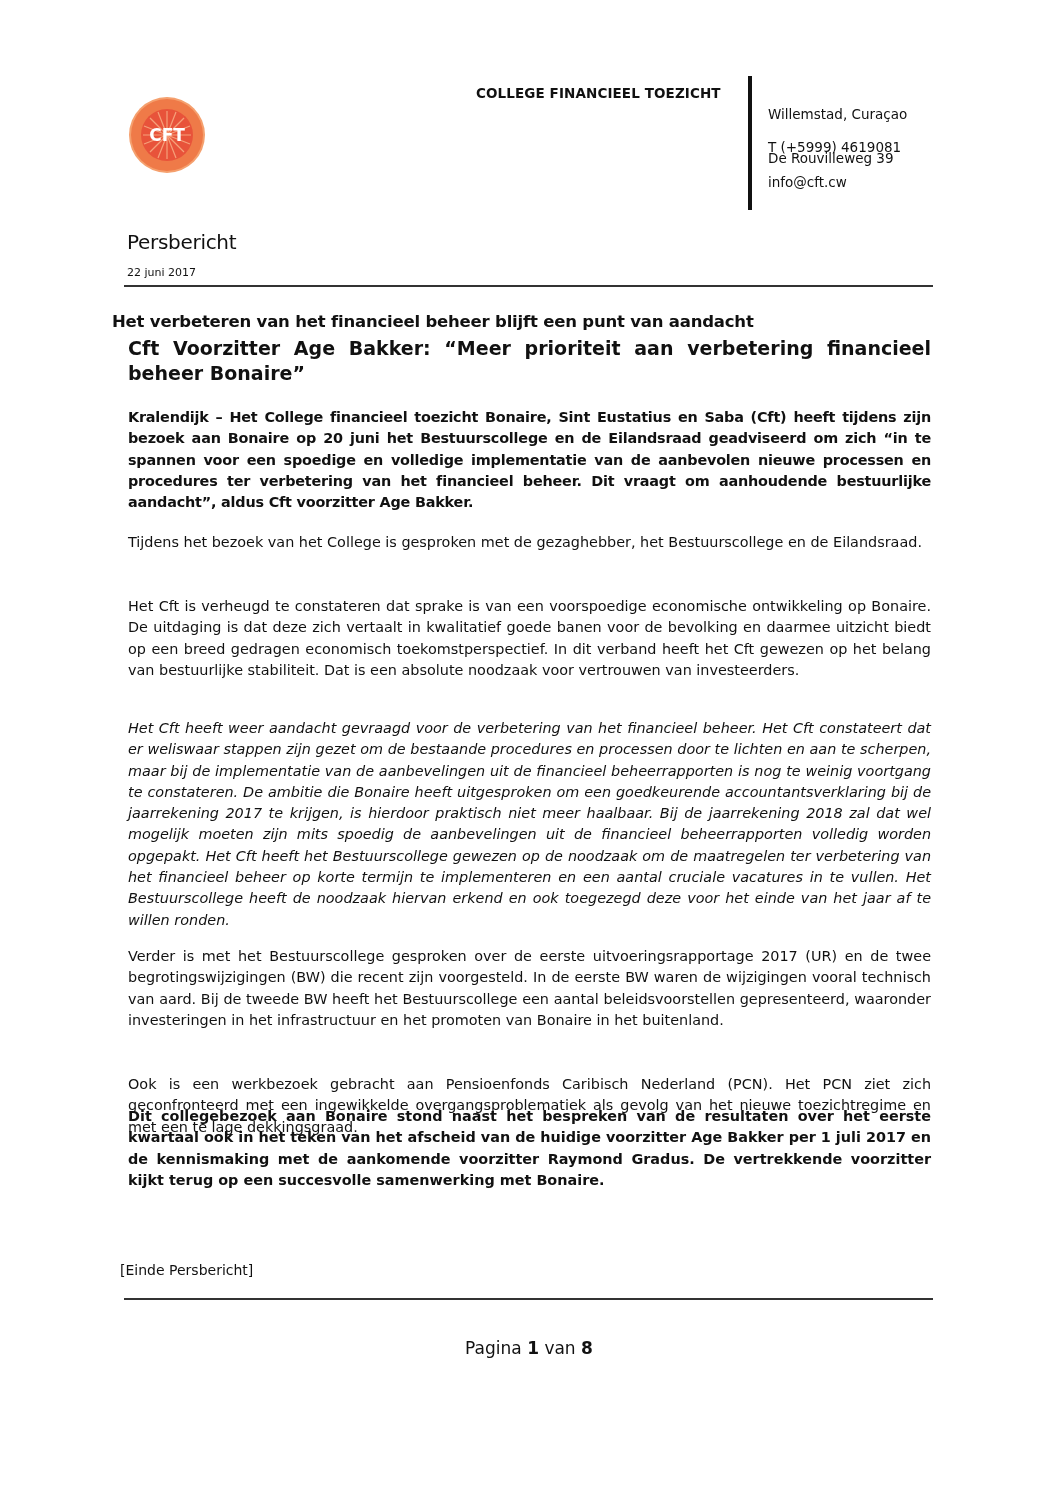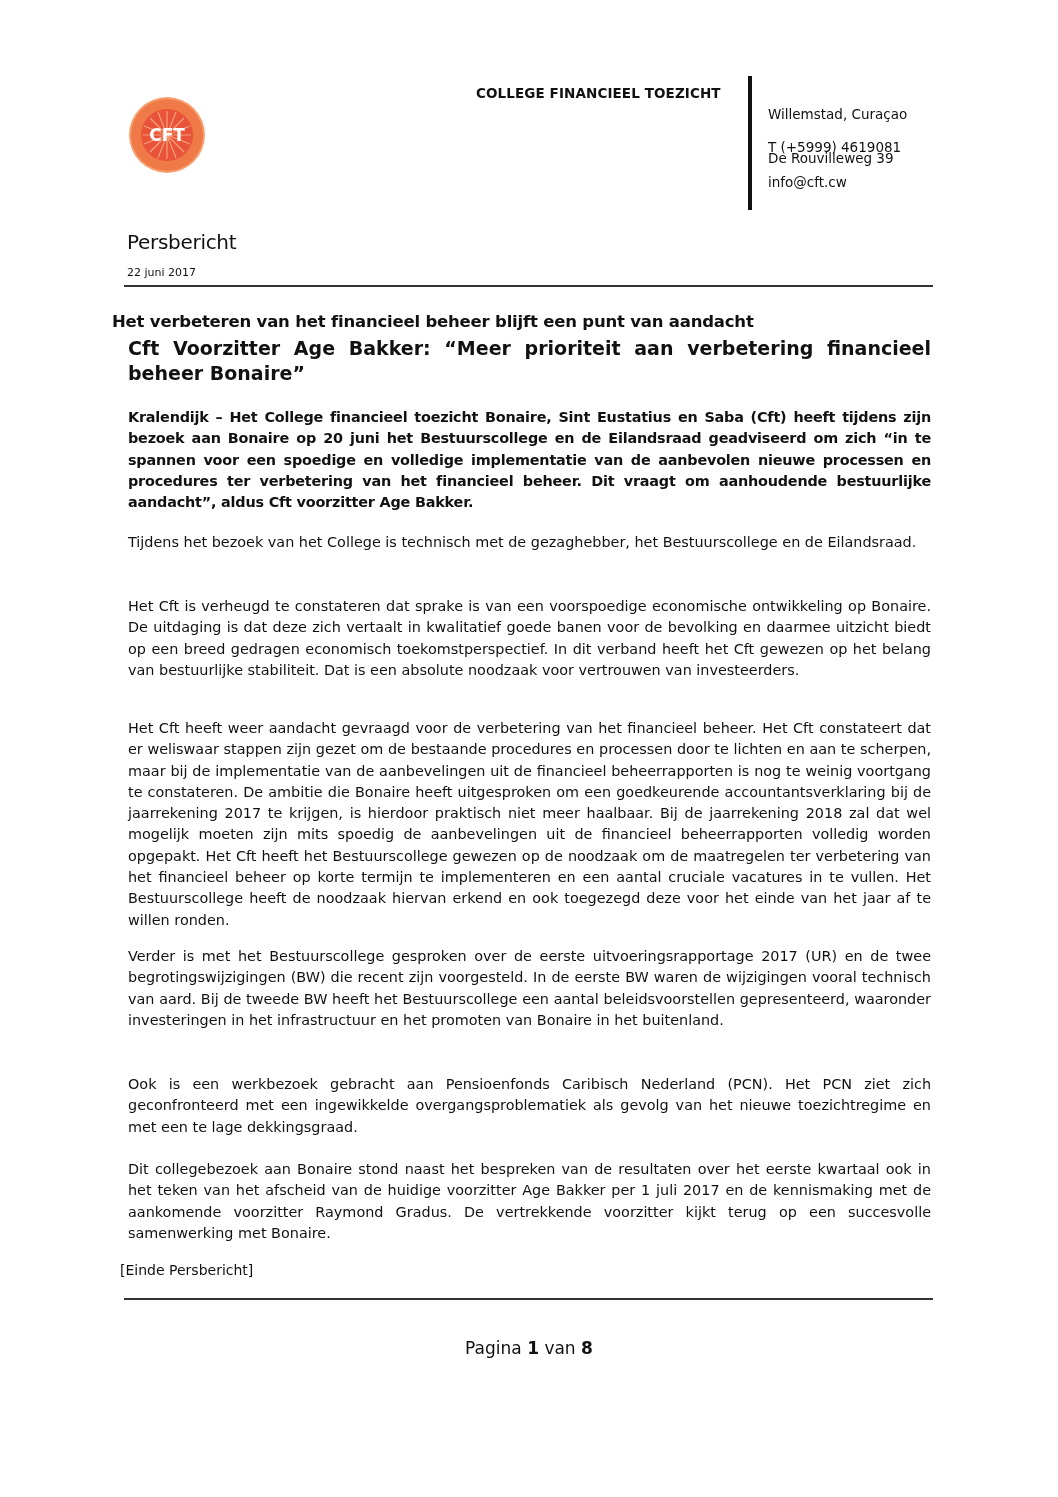--- a/index.html
+++ b/index.html
@@ -17,24 +17,24 @@
     .date { position: absolute; left: 127px; top: 266px; font-size: 11px; }
     .rule { position: absolute; left: 124px; width: 809px; height: 2px; background: #333; }
     .rule1 { top: 285px; }
     .rule2 { top: 1298px; }
     .sub1 { position: absolute; left: 112px; top: 312px; font-weight: bold; font-size: 16.5px; letter-spacing: -0.2px; }
     .sub2 { position: absolute; left: 128px; top: 336px; width: 803px; font-weight: bold; font-size: 19px; line-height: 25px; text-align: justify; text-align-last: left; }
     .para { position: absolute; left: 128px; width: 803px; font-size: 14.4px; line-height: 21.3px; text-align: justify; }
     .lead { font-weight: bold; top: 407px; letter-spacing: -0.2px; }
     .p1 { top: 532px; }
     .p2 { top: 596px; }
-    .p3 { top: 718px; }
+    .p3 { top: 718px; font-style: italic; }
     .p4 { top: 946px; }
     .p5 { top: 1074px; }
-    .p6 { top: 1159px; }
+    .p6 { top: 1106px; font-weight: bold; }
     .end { position: absolute; left: 120px; top: 1262px; font-size: 14px; }
     .footer { position: absolute; left: 0; width: 1058px; top: 1338px; text-align: center; font-size: 17px; }
     .footer b { font-weight: bold; }
   </style>
 </head>
 <body>
 
 <div class="logo">
   <svg width="78" height="78" viewBox="0 0 78 78">
     <circle cx="39" cy="39" r="38" fill="#f5a06e"></circle>
@@ -62,21 +62,21 @@
 <div class="addr addr4">info@cft.cw</div>
 
 <div class="title">Persbericht</div>
 <div class="date">22 juni 2017</div>
 <div class="rule rule1"></div>
 
 <div class="sub1">Het verbeteren van het financieel beheer blijft een punt van aandacht</div>
 <div class="sub2">Cft Voorzitter Age Bakker: “Meer prioriteit aan verbetering financieel beheer Bonaire”</div>
 
 <div class="para lead">Kralendijk – Het College financieel toezicht Bonaire, Sint Eustatius en Saba (Cft) heeft tijdens zijn bezoek aan Bonaire op 20 juni het Bestuurscollege en de Eilandsraad geadviseerd om zich “in te spannen voor een spoedige en volledige implementatie van de aanbevolen nieuwe processen en procedures ter verbetering van het financieel beheer. Dit vraagt om aanhoudende bestuurlijke aandacht”, aldus Cft voorzitter Age Bakker.</div>
-<div class="para p1">Tijdens het bezoek van het College is technisch met de gezaghebber, het Bestuurscollege en de Eilandsraad.</div>
+<div class="para p1">Tijdens het bezoek van het College is gesproken met de gezaghebber, het Bestuurscollege en de Eilandsraad.</div>
 <div class="para p2">Het Cft is verheugd te constateren dat sprake is van een voorspoedige economische ontwikkeling op Bonaire. De uitdaging is dat deze zich vertaalt in kwalitatief goede banen voor de bevolking en daarmee uitzicht biedt op een breed gedragen economisch toekomstperspectief. In dit verband heeft het Cft gewezen op het belang van bestuurlijke stabiliteit. Dat is een absolute noodzaak voor vertrouwen van investeerders.</div>
 <div class="para p3">Het Cft heeft weer aandacht gevraagd voor de verbetering van het financieel beheer. Het Cft constateert dat er weliswaar stappen zijn gezet om de bestaande procedures en processen door te lichten en aan te scherpen, maar bij de implementatie van de aanbevelingen uit de financieel beheerrapporten is nog te weinig voortgang te constateren. De ambitie die Bonaire heeft uitgesproken om een goedkeurende accountantsverklaring bij de jaarrekening 2017 te krijgen, is hierdoor praktisch niet meer haalbaar. Bij de jaarrekening 2018 zal dat wel mogelijk moeten zijn mits spoedig de aanbevelingen uit de financieel beheerrapporten volledig worden opgepakt. Het Cft heeft het Bestuurscollege gewezen op de noodzaak om de maatregelen ter verbetering van het financieel beheer op korte termijn te implementeren en een aantal cruciale vacatures in te vullen. Het Bestuurscollege heeft de noodzaak hiervan erkend en ook toegezegd deze voor het einde van het jaar af te willen ronden.</div>
 <div class="para p4">Verder is met het Bestuurscollege gesproken over de eerste uitvoeringsrapportage 2017 (UR) en de twee begrotingswijzigingen (BW) die recent zijn voorgesteld. In de eerste BW waren de wijzigingen vooral technisch van aard. Bij de tweede BW heeft het Bestuurscollege een aantal beleidsvoorstellen gepresenteerd, waaronder investeringen in het infrastructuur en het promoten van Bonaire in het buitenland.</div>
 <div class="para p5">Ook is een werkbezoek gebracht aan Pensioenfonds Caribisch Nederland (PCN). Het PCN ziet zich geconfronteerd met een ingewikkelde overgangsproblematiek als gevolg van het nieuwe toezichtregime en met een te lage dekkingsgraad.</div>
 <div class="para p6">Dit collegebezoek aan Bonaire stond naast het bespreken van de resultaten over het eerste kwartaal ook in het teken van het afscheid van de huidige voorzitter Age Bakker per 1 juli 2017 en de kennismaking met de aankomende voorzitter Raymond Gradus. De vertrekkende voorzitter kijkt terug op een succesvolle samenwerking met Bonaire.</div>
 
 <div class="end">[Einde Persbericht]</div>
 <div class="rule rule2"></div>
 
 <div class="footer">

